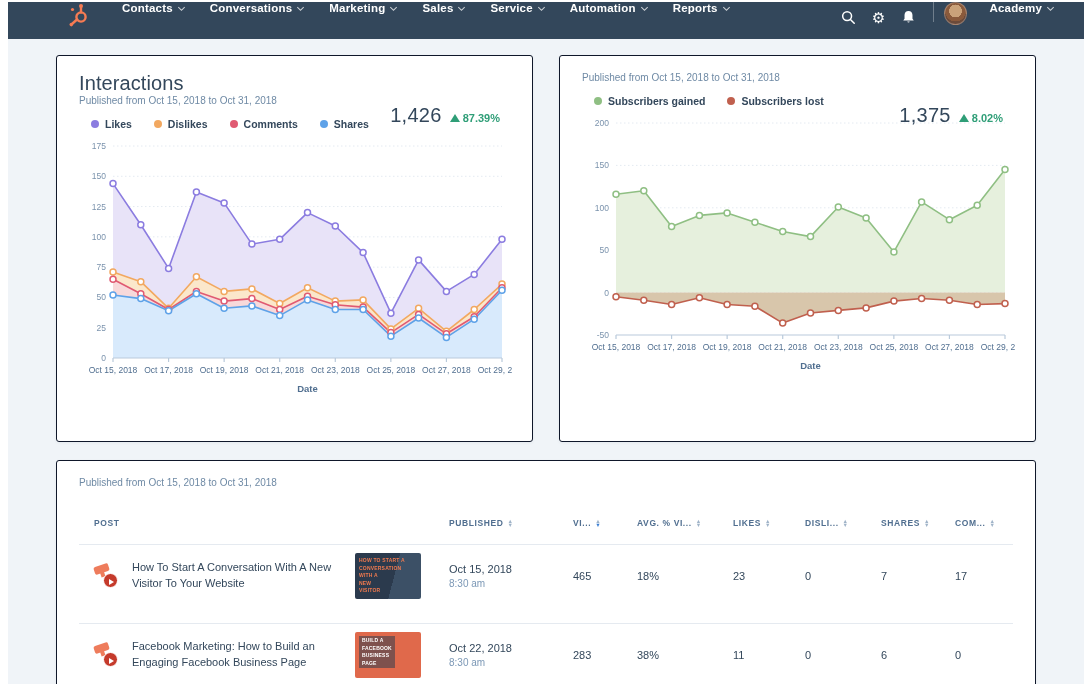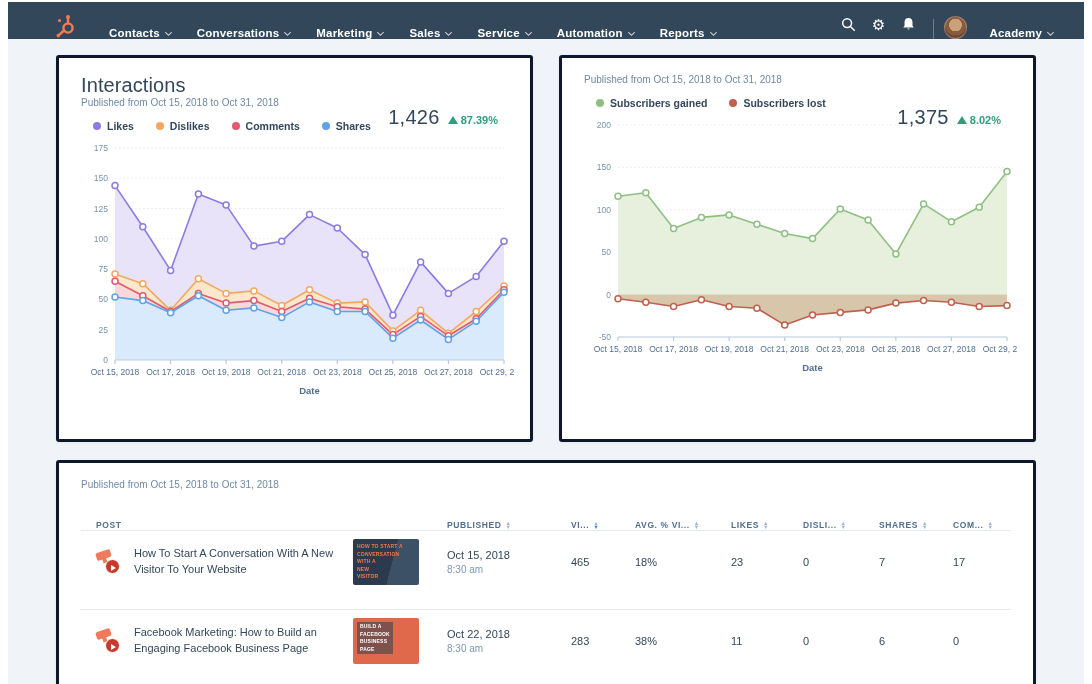--- a/index.html
+++ b/index.html
@@ -1,40 +1,40 @@
 <!DOCTYPE html>
 <html><head>
 <meta charset="utf-8">
 <style>
   * { margin:0; padding:0; box-sizing:border-box; }
   html,body { width:1092px; height:684px; background:#ffffff; overflow:hidden;
     font-family:"Liberation Sans", sans-serif; }
   .page { margin:2px 8px 0; width:1076px; height:682px; background:#f0f4f8; overflow:hidden; }
 
   
-  .topnav { height:37px; background:#33475b; display:flex; align-items:flex-end; padding:0 18px 0 14px; }
+  .topnav { height:37px; background:#33475b; display:flex; align-items:flex-start; padding:0 18px 0 27px; }
   .logo { width:30px; height:26px; margin:0 14px 0 30px; flex:0 0 auto; }
   .nav-item { color:#ffffff; font-size:11.5px; font-weight:600; letter-spacing:.2px;
     margin:0 13px; display:flex; align-items:center; cursor:pointer; white-space:nowrap; }
   .chev { width:5px; height:5px; border-right:1.4px solid rgba(255,255,255,.75);
     border-bottom:1.4px solid rgba(255,255,255,.75); transform:rotate(45deg);
     display:inline-block; margin:-2px 0 0 6px; }
   .nav-spacer { flex:1; }
   .nav-icon { width:30px; height:30px; display:flex; align-items:center; justify-content:center;
     color:#fff; cursor:pointer; }
   .gear-glyph { font-size:15px; color:#fff; line-height:1; }
   .nav-divider { width:1px; height:20px; background:rgba(255,255,255,.3); margin:0 10px; }
   .avatar { width:23px; height:23px; border-radius:50%;
     background:radial-gradient(circle at 50% 38%, #caa27a 0 38%, #8a5a3c 39% 62%, #6b4a3a 63% 100%);
     border:1px solid rgba(255,255,255,.25); margin-right:9px; cursor:pointer; }
 
   
   .main { width:980px; margin:16px auto 0; }
   .cards-row { display:flex; gap:26px; }
-  .card { background:#ffffff; border:3px solid #0f172a; border-radius:3px;
+  .card { background:#ffffff; border:1px solid #0f172a; border-radius:3px;
     box-shadow:0 1px 3px rgba(45,62,80,.06); padding:16px 22px 10px; position:relative; }
   .card.half { width:477px; height:387px; }
   .card.wide { width:980px; height:300px; margin-top:18px; padding-bottom:0; }
 
   .card-title { font-size:20px; color:#33475b; font-weight:400; letter-spacing:.1px; }
   .card-sub { font-size:10px; color:#6f8aa5; }
   .legend { display:flex; gap:22px; margin:12px 0 4px 12px; }
   .legend-item { display:flex; align-items:center; gap:6px; font-size:10.5px; font-weight:700; color:#33475b; }
   .legend-dot { width:8px; height:8px; border-radius:50%; }
   .metric { position:absolute; top:48px; right:32px; display:flex; align-items:baseline; gap:8px; }
@@ -42,21 +42,21 @@
   .metric-delta { font-size:11px; color:#2f9e77; font-weight:600; }
   .tri-up { display:inline-block; width:0; height:0; border-left:5px solid transparent;
     border-right:5px solid transparent; border-bottom:8px solid #2f9e77; margin-right:3px; }
 
   svg .tick { font-size:8.5px; fill:#7b93ad; font-family:"Liberation Sans",sans-serif; }
   svg .xlab { font-size:8.5px; fill:#516f90; font-family:"Liberation Sans",sans-serif; }
   svg .axlabel { font-size:9.5px; fill:#516f90; font-weight:bold; font-family:"Liberation Sans",sans-serif; }
 
   
   .tbl { width:100%; margin-top:20px; }
-  .tbl-head { display:flex; align-items:center; padding:10px 0 0 15px; border-bottom:1px solid #e5eaf0; }
+  .tbl-head { display:flex; align-items:center; padding:10px 0 16px 15px; border-bottom:1px solid #e5eaf0; }
   .th { font-size:8.5px; font-weight:700; letter-spacing:.6px; color:#516f90; display:flex; align-items:center; gap:4px; }
   .sorts { display:flex; flex-direction:column; line-height:4px; font-size:5.5px; color:#9fb3c8; }
   .sorts .dn.active { color:#3b7fd4; }
   .col-post { flex:1; }
   .col-pub { width:92px; } .col-vi { width:64px;margin-left:32px; } .col-avg { width:96px; }
   .col-likes { width:72px; } .col-dis { width:76px; } .col-sh { width:74px; } .col-com { width:58px; }
 
   .tbl-row { display:flex; align-items:center; padding:8px 0 24px 15px; border-bottom:1px solid #e5eaf0; min-height:60px; }
   .post-cell { flex:1; display:flex; align-items:center; gap:12px; padding-right:28px; }
   .acad-icon { width:26px; height:24px; position:relative; flex:0 0 auto; }

